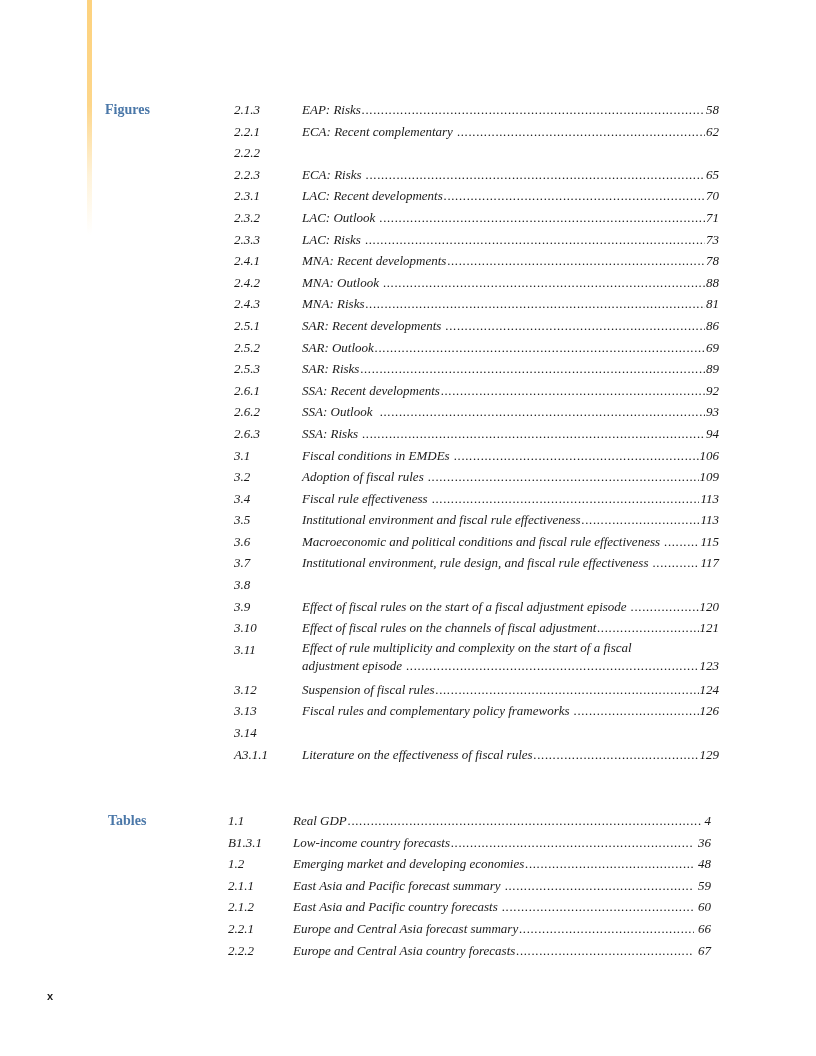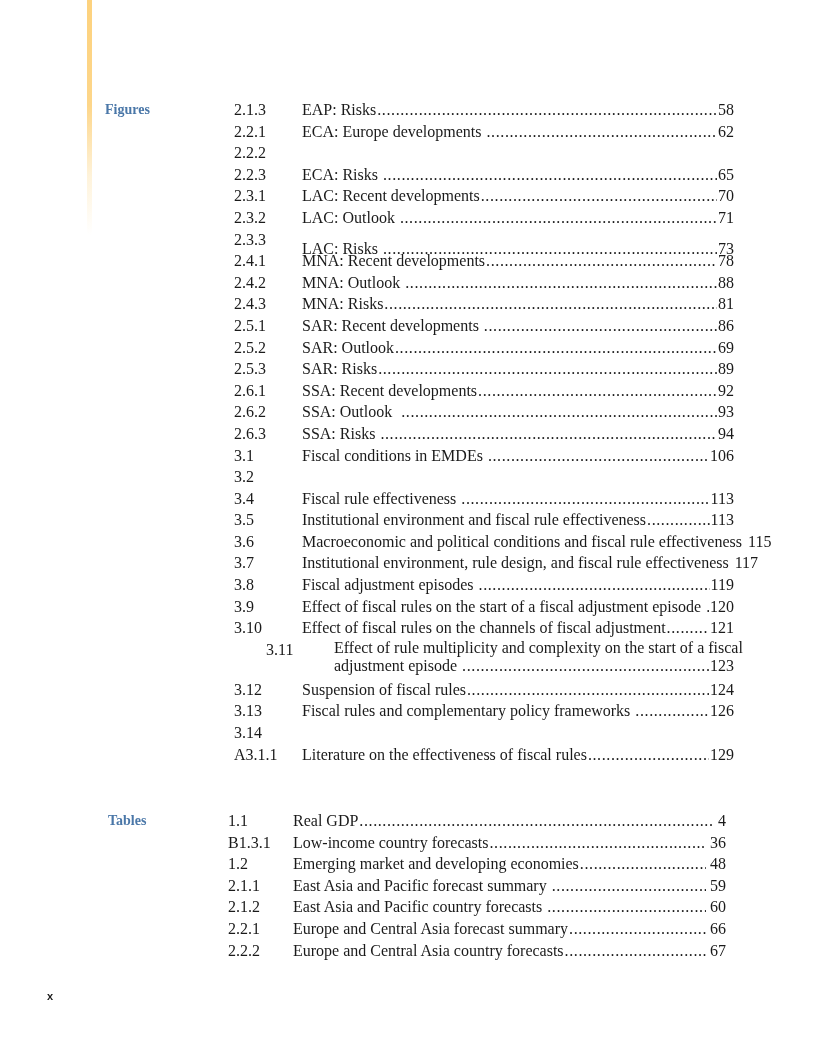--- a/index.html
+++ b/index.html
@@ -1,25 +1,25 @@
 <!DOCTYPE html>
 <html><head>
   <meta charset="utf-8">
   <style>
     html, body { margin: 0; padding: 0; background: #ffffff; }
     body { width: 816px; height: 1056px; position: relative; overflow: hidden;
       font-family: "Liberation Serif", "DejaVu Serif", serif; color: #1a1a1a; }
     .accent-bar { position: absolute; left: 87px; top: 0; width: 5px; height: 235px;
       background: linear-gradient(to bottom, #fdd27e 0%, #fdd68a 45%, rgba(253,220,150,0.35) 75%, rgba(255,255,255,0) 100%); }
     .section-label { position: absolute; font-weight: bold; color: #4a77a8; font-size: 14px; }
-    .toc { position: absolute; font-size: 16px; }
+    .toc { position: absolute; font-size: 13px; font-style: italic; }
     .row { position: relative; height: 21.6px; line-height: 21.6px; }
-    .row.tall { height: 40px; margin-left: 32px; }
+    .row.tall { height: 40px; }
     .num { position: absolute; left: 0; top: 0; }
-    .entry { position: absolute; top: 0; right: 0; }
+    .entry { position: absolute; top: 0; right: 15px; }
     .line { display: flex; align-items: baseline; white-space: nowrap; height: 18.4px; line-height: 18.4px; }
     .row .line { height: 21.6px; line-height: 21.6px; }
     .row.tall .line { height: 18.4px; line-height: 18.4px; }
     .title { flex: 0 0 auto; }
     .leader { flex: 1 1 auto; overflow: hidden; margin: 0 1px; }
     .leader::after { content: "........................................................................................................................................................................................................................"; letter-spacing: 0.6px; }
     .page { flex: 0 0 auto; text-align: right; }
     #figures { left: 234px; top: 99px; width: 500px; }
     #figures .entry { left: 68px; }
     #tables { left: 228px; top: 810px; width: 498px; }
@@ -41,21 +41,21 @@
           <span class="title" style="white-space: pre;">EAP: Risks</span>
           <span class="leader"></span>
           <span class="page">58</span>
         </div>
       </div>
     </div>
     <div class="row">
       <span class="num">2.2.1</span>
       <div class="entry">
         <div class="line">
-          <span class="title" style="white-space: pre;">ECA: Europe developments </span>
+          <span class="title" style="white-space: pre;">ECA: Recent complementary </span>
           <span class="leader"></span>
           <span class="page">62</span>
         </div>
       </div>
     </div>
     <div class="row">
       <span class="num">2.2.2</span>
     </div>
     <div class="row">
       <span class="num">2.2.3</span>
@@ -84,21 +84,21 @@
           <span class="title" style="white-space: pre;">LAC: Outlook </span>
           <span class="leader"></span>
           <span class="page">71</span>
         </div>
       </div>
     </div>
     <div class="row">
       <span class="num">2.3.3</span>
       <div class="entry">
         <div class="line">
-          <span class="title" style="white-space: pre; margin-top: 9px;">LAC: Risks </span>
+          <span class="title" style="white-space: pre;">LAC: Risks </span>
           <span class="leader"></span>
           <span class="page">73</span>
         </div>
       </div>
     </div>
     <div class="row">
       <span class="num">2.4.1</span>
       <div class="entry">
         <div class="line">
           <span class="title" style="white-space: pre;">MNA: Recent developments</span>
@@ -192,20 +192,27 @@
       <div class="entry">
         <div class="line">
           <span class="title" style="white-space: pre;">Fiscal conditions in EMDEs </span>
           <span class="leader"></span>
           <span class="page">106</span>
         </div>
       </div>
     </div>
     <div class="row">
       <span class="num">3.2</span>
+      <div class="entry">
+        <div class="line">
+          <span class="title" style="white-space: pre;">Adoption of fiscal rules </span>
+          <span class="leader"></span>
+          <span class="page">109</span>
+        </div>
+      </div>
     </div>
     <div class="row">
       <span class="num">3.4</span>
       <div class="entry">
         <div class="line">
           <span class="title" style="white-space: pre;">Fiscal rule effectiveness </span>
           <span class="leader"></span>
           <span class="page">113</span>
         </div>
       </div>
@@ -235,27 +242,20 @@
       <div class="entry">
         <div class="line">
           <span class="title" style="white-space: pre;">Institutional environment, rule design, and fiscal rule effectiveness </span>
           <span class="leader"></span>
           <span class="page">117</span>
         </div>
       </div>
     </div>
     <div class="row">
       <span class="num">3.8</span>
-      <div class="entry">
-        <div class="line">
-          <span class="title" style="white-space: pre;">Fiscal adjustment episodes </span>
-          <span class="leader"></span>
-          <span class="page">119</span>
-        </div>
-      </div>
     </div>
     <div class="row">
       <span class="num">3.9</span>
       <div class="entry">
         <div class="line">
           <span class="title" style="white-space: pre;">Effect of fiscal rules on the start of a fiscal adjustment episode </span>
           <span class="leader"></span>
           <span class="page">120</span>
         </div>
       </div>

